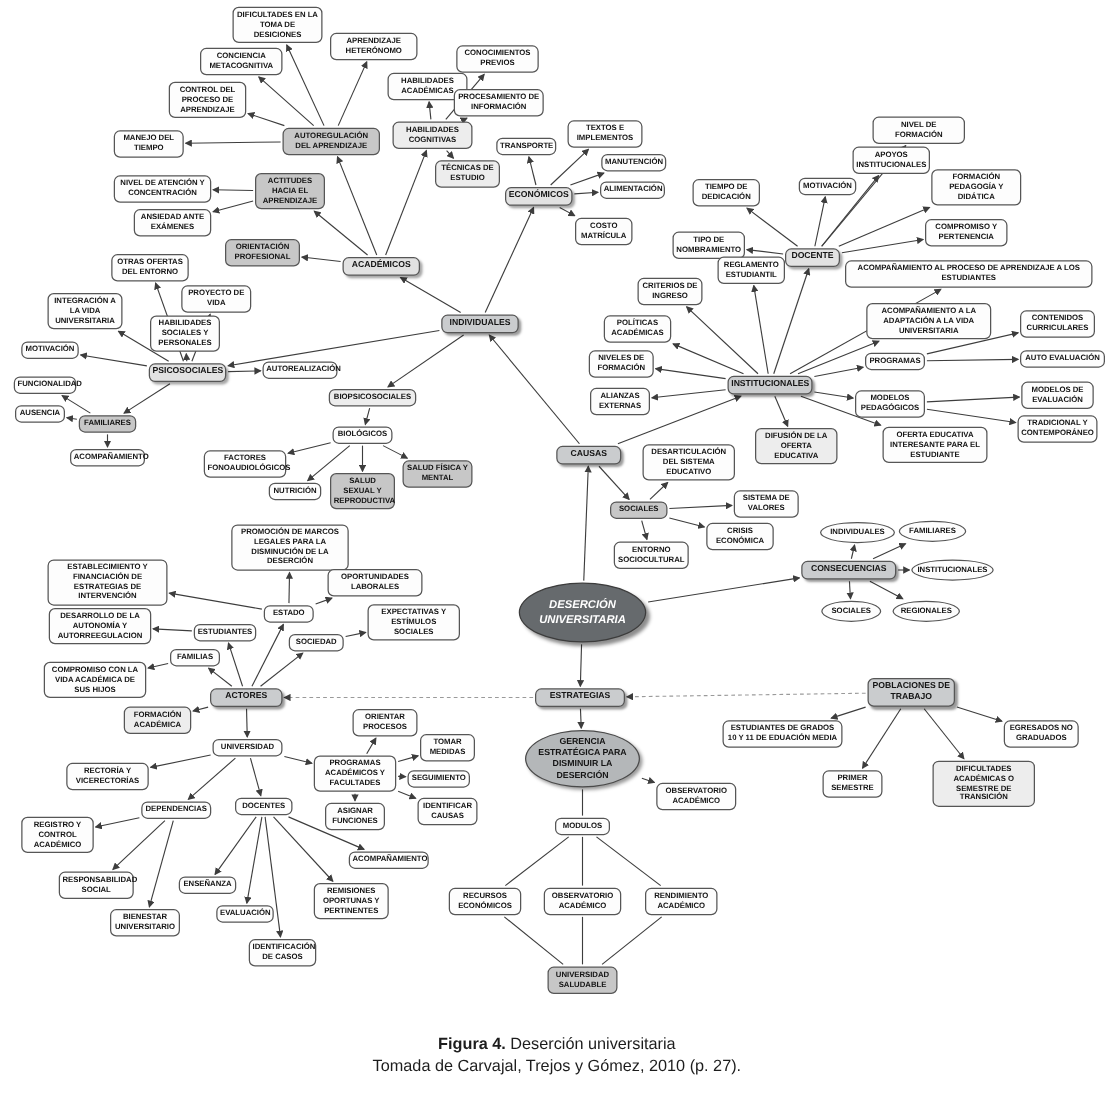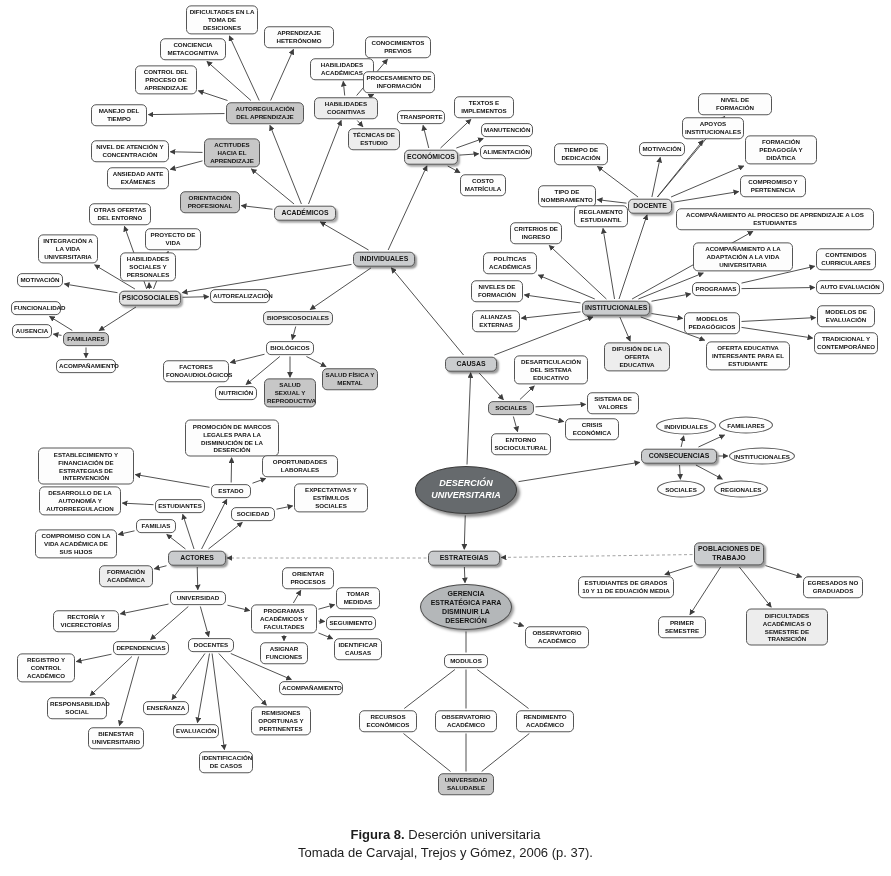--- a/index.html
+++ b/index.html
@@ -284,16 +284,16 @@
       <div class="node box" style="left: 466px; top: 721px; width: 62px;">OBSERVATORIO ACADÉMICO</div>
       <div class="node box" style="left: 545px; top: 721px; width: 58px;">RENDIMIENTO ACADÉMICO</div>
       <div class="node grey" style="left: 466px; top: 784px; width: 56px;">UNIVERSIDAD SALUDABLE</div>
       <div class="node hubg" style="left: 729px; top: 554px; width: 70px;">POBLACIONES DE TRABAJO</div>
       <div class="node box" style="left: 626px; top: 587px; width: 96px;">ESTUDIANTES DE GRADOS 10 Y 11 DE EDUACIÓN MEDIA</div>
       <div class="node box" style="left: 682px; top: 627px; width: 48px;">PRIMER SEMESTRE</div>
       <div class="node light" style="left: 787px; top: 627px; width: 82px;">DIFICULTADES ACADÉMICAS O SEMESTRE DE TRANSICIÓN</div>
       <div class="node box" style="left: 833px; top: 587px; width: 60px;">EGRESADOS NO GRADUADOS</div>
     </div>
   <div class="caption">
-    <div><span class="bold">Figura 8.</span> <span>Deserción universitaria</span></div>
-    <div>Tomada de Carvajal, Trejos y Gómez, 2006 (p. 37).</div>
+    <div><span class="bold">Figura 4.</span> <span>Deserción universitaria</span></div>
+    <div>Tomada de Carvajal, Trejos y Gómez, 2010 (p. 27).</div>
   </div>
 </div>
 
 </body></html>

